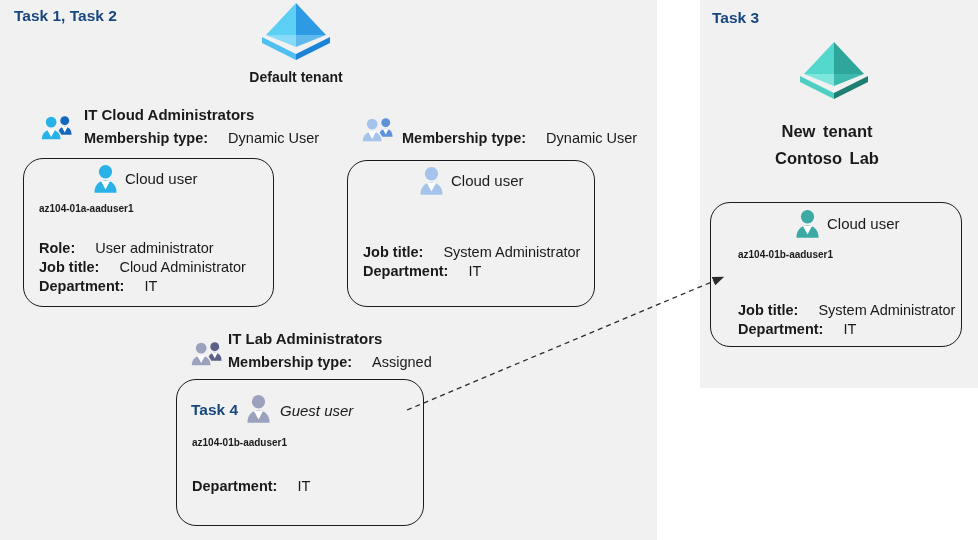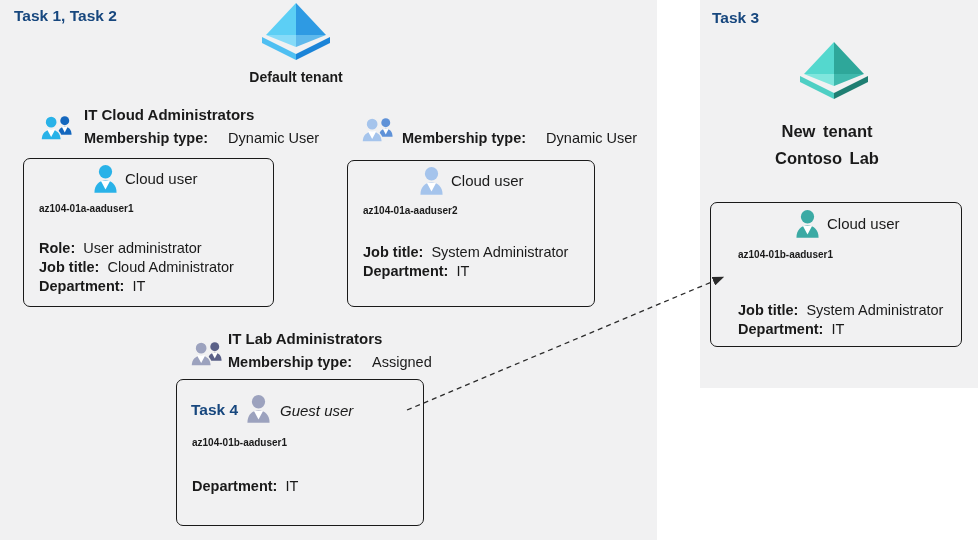--- a/index.html
+++ b/index.html
@@ -6,25 +6,25 @@
   .canvas{position:relative;width:978px;height:540px;background:#fff;
     font-family:"Liberation Sans",sans-serif;color:#1a1a1a;overflow:hidden;}
   .abs{position:absolute;}
   .panel{position:absolute;background:var(--panel-bg);}
   .task-label{font-weight:bold;font-size:15.5px;color:var(--task-blue);white-space:nowrap;}
   .tenant-title{font-weight:bold;font-size:14px;text-align:center;white-space:nowrap;}
   .tenant-title2{font-weight:bold;font-size:16.5px;text-align:center;word-spacing:3px;white-space:nowrap;}
   .group-title{font-weight:bold;font-size:15px;white-space:nowrap;}
   .kv{font-size:14.5px;white-space:nowrap;}
   .kv b{padding-right:20px;}
-  .card{position:absolute;border:1.5px solid var(--card-border);border-radius:7px;background:transparent;}
+  .card{position:absolute;border:1.5px solid var(--card-border);border-radius:20px;background:transparent;}
   .utype{font-size:15px;white-space:nowrap;}
   .uname{font-weight:bold;font-size:10px;white-space:nowrap;}
   .flines{line-height:19px;font-size:14.5px;white-space:nowrap;}
-  .flines b{padding-right:8px;}
+  .flines b{padding-right:20px;}
   
   .person .cut,.pair .cut{fill:#ffffff;}
   .person.cyan .main{fill:var(--cyan-user);}
   .person.peri .main{fill:var(--periwinkle-user);}
   .person.slate .main{fill:var(--slate-user);}
   .person.teal .main{fill:var(--teal-user);}
   .pair.blue .p1{fill:var(--cyan-user);} .pair.blue .p2{fill:var(--cyan-user-back);}
   .pair.peri .p1{fill:var(--periwinkle-user);} .pair.peri .p2{fill:var(--periwinkle-user-back);}
   .pair.slate .p1{fill:var(--slate-user);} .pair.slate .p2{fill:var(--slate-user-back);}
   .pair .sep{stroke:var(--panel-bg);stroke-width:1.6;}
@@ -98,21 +98,20 @@
     </div>
   </div>
 
   <div class="card" style="left:347px;top:160px;width:246px;height:145px;">
     <svg class="abs person peri" style="left:70px;top:5px;" width="27" height="31" viewBox="0 0 24 28">
       <circle class="main" cx="12" cy="7" r="6"></circle>
       <path class="main" d="M2,26 C2,19 6.2,15 12,15 C17.8,15 22,19 22,26 Z"></path>
       <polygon class="cut" points="7.9,15.3 16.1,15.3 12,23"></polygon>
     </svg>
     <div class="abs utype" style="left:103px;top:11px;">Cloud user</div>
-    <div class="abs uname" style="left:15px;top:44px;">az104-01a-aaduser2</div>
     <div class="abs flines" style="left:15px;top:82px;">
       <div><b>Job title:</b><span>System Administrator</span></div>
       <div><b>Department:</b><span>IT</span></div>
     </div>
   </div>
 
   <svg class="abs pair slate" style="left:190px;top:338px;" width="33" height="30" viewBox="0 0 34 30">
     <circle class="p2" cx="25.5" cy="8.5" r="4.6"></circle>
     <path class="p2" d="M18.5,23 C18.5,17.8 21.4,14.8 25.5,14.8 C29.6,14.8 32.5,17.8 32.5,23 Z"></path>
     <polygon class="cut" points="22.6,15.1 28.4,15.1 25.5,20.6"></polygon>

